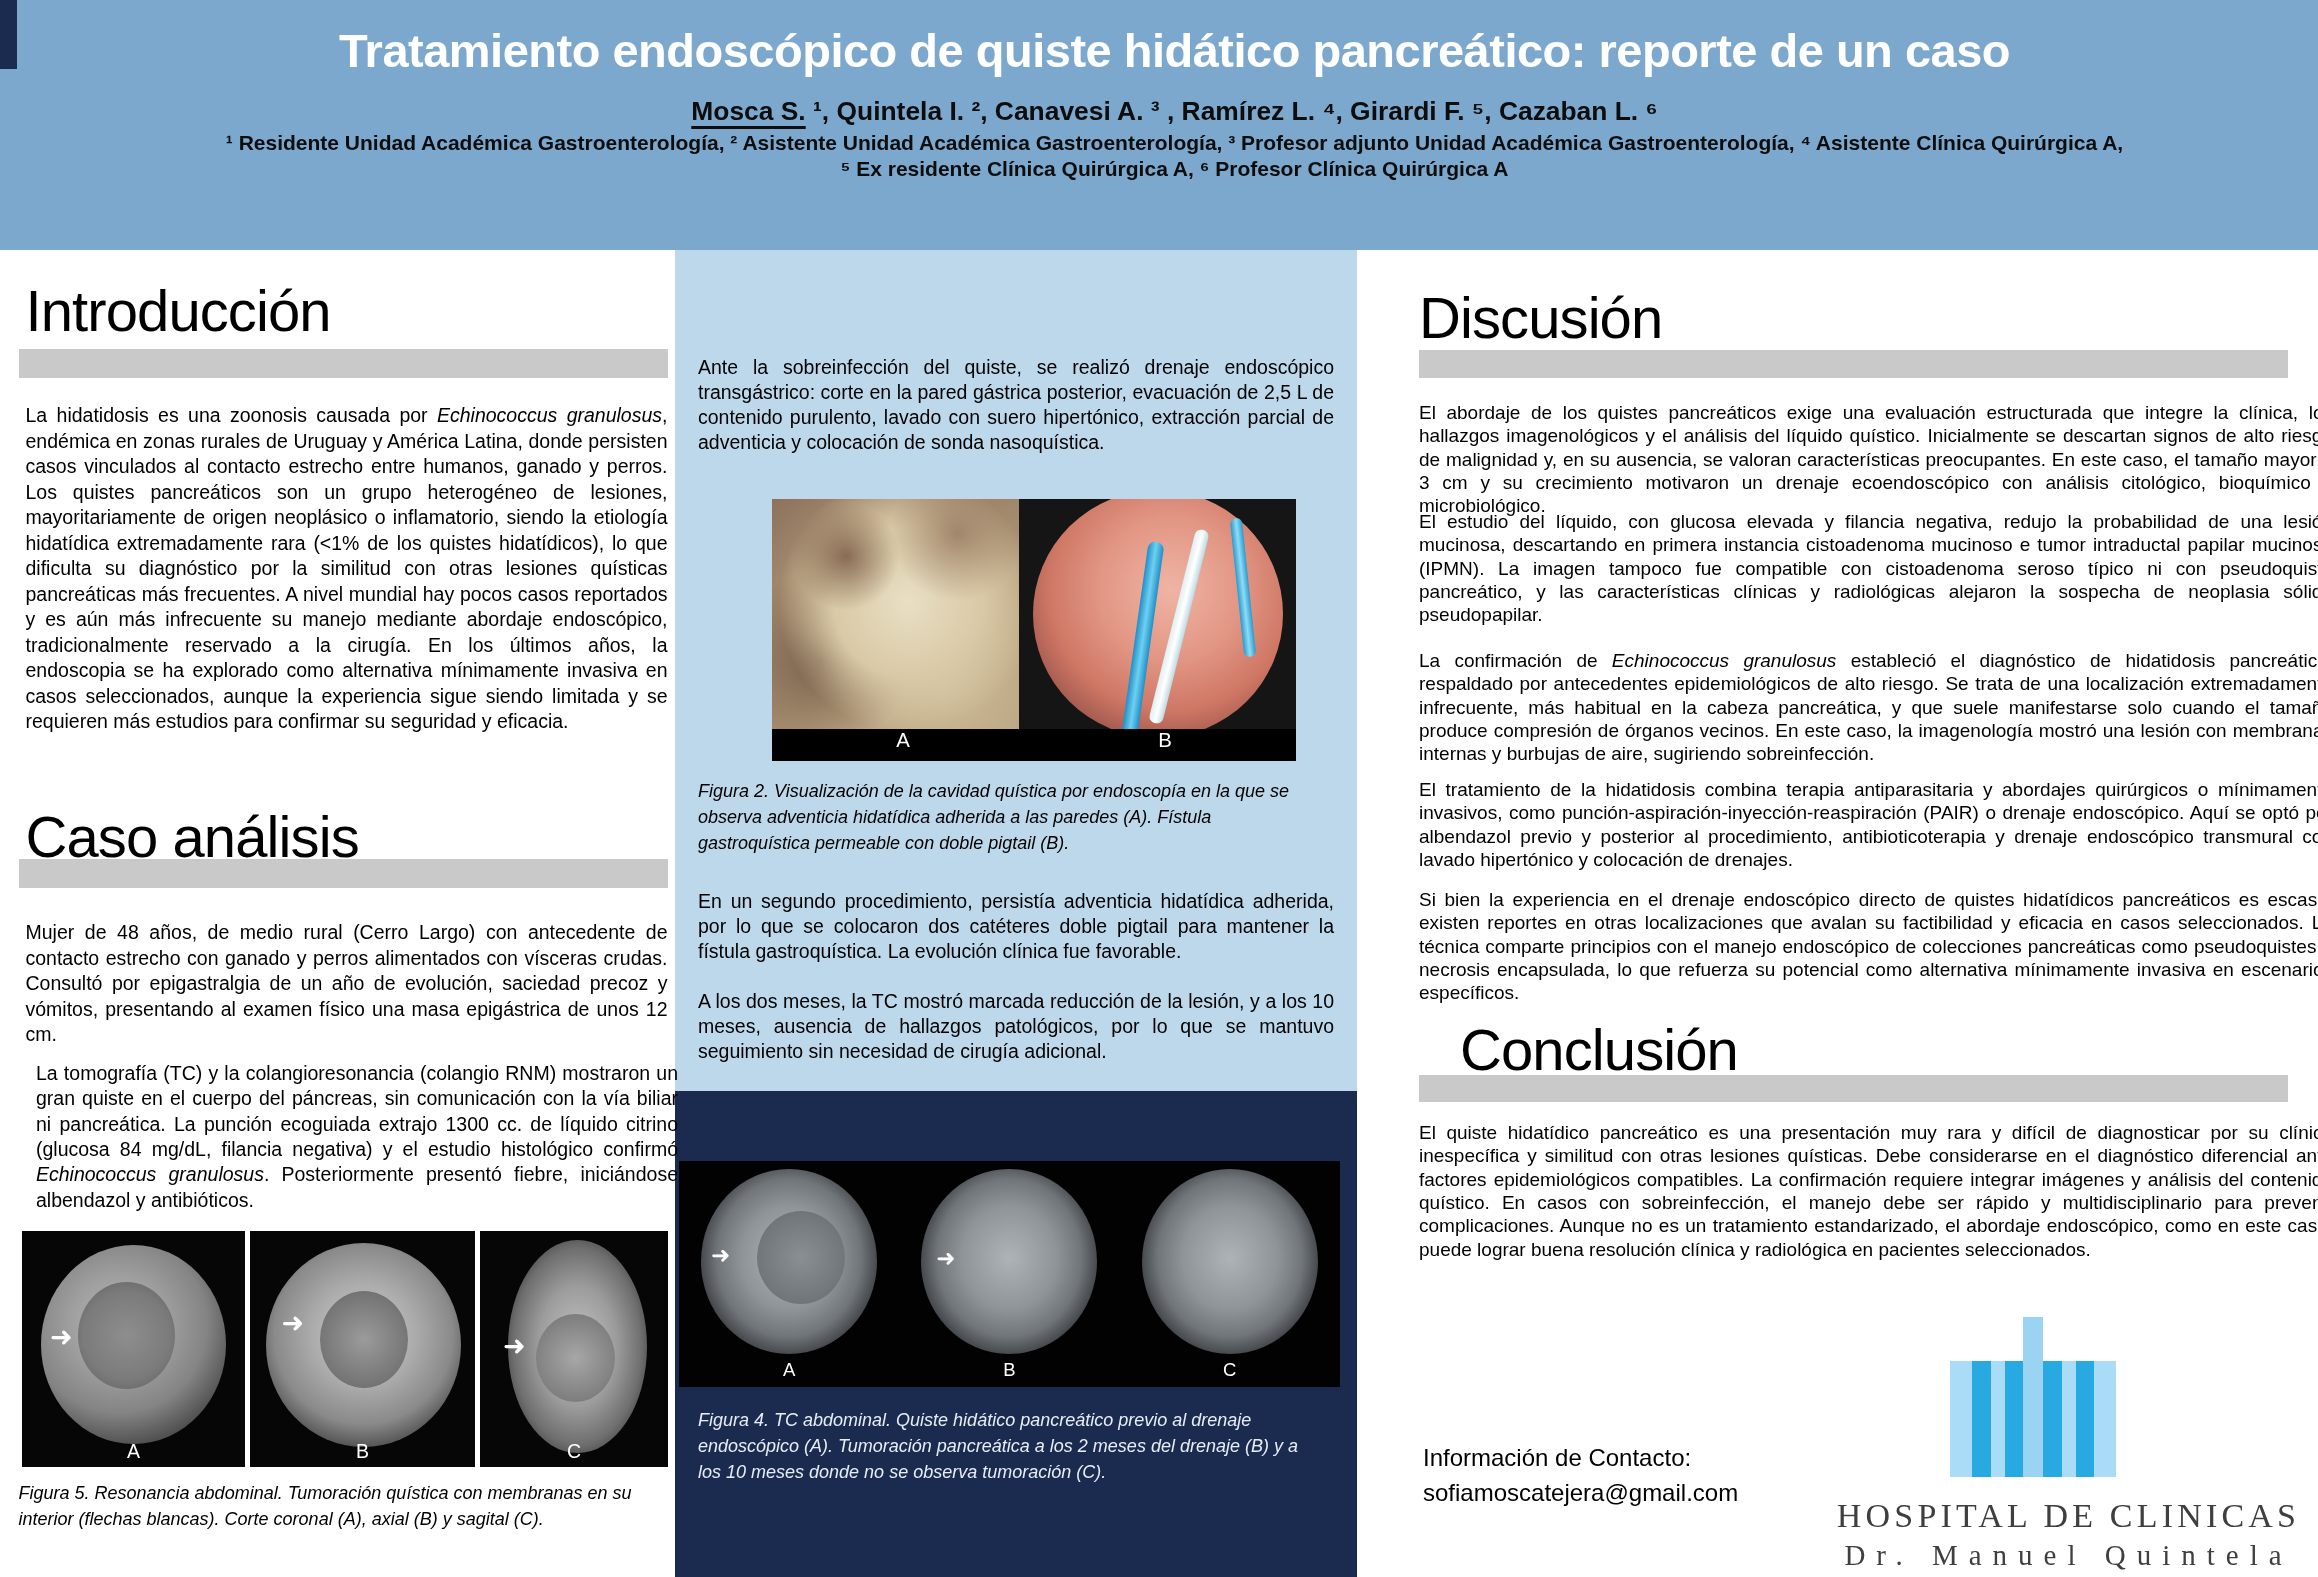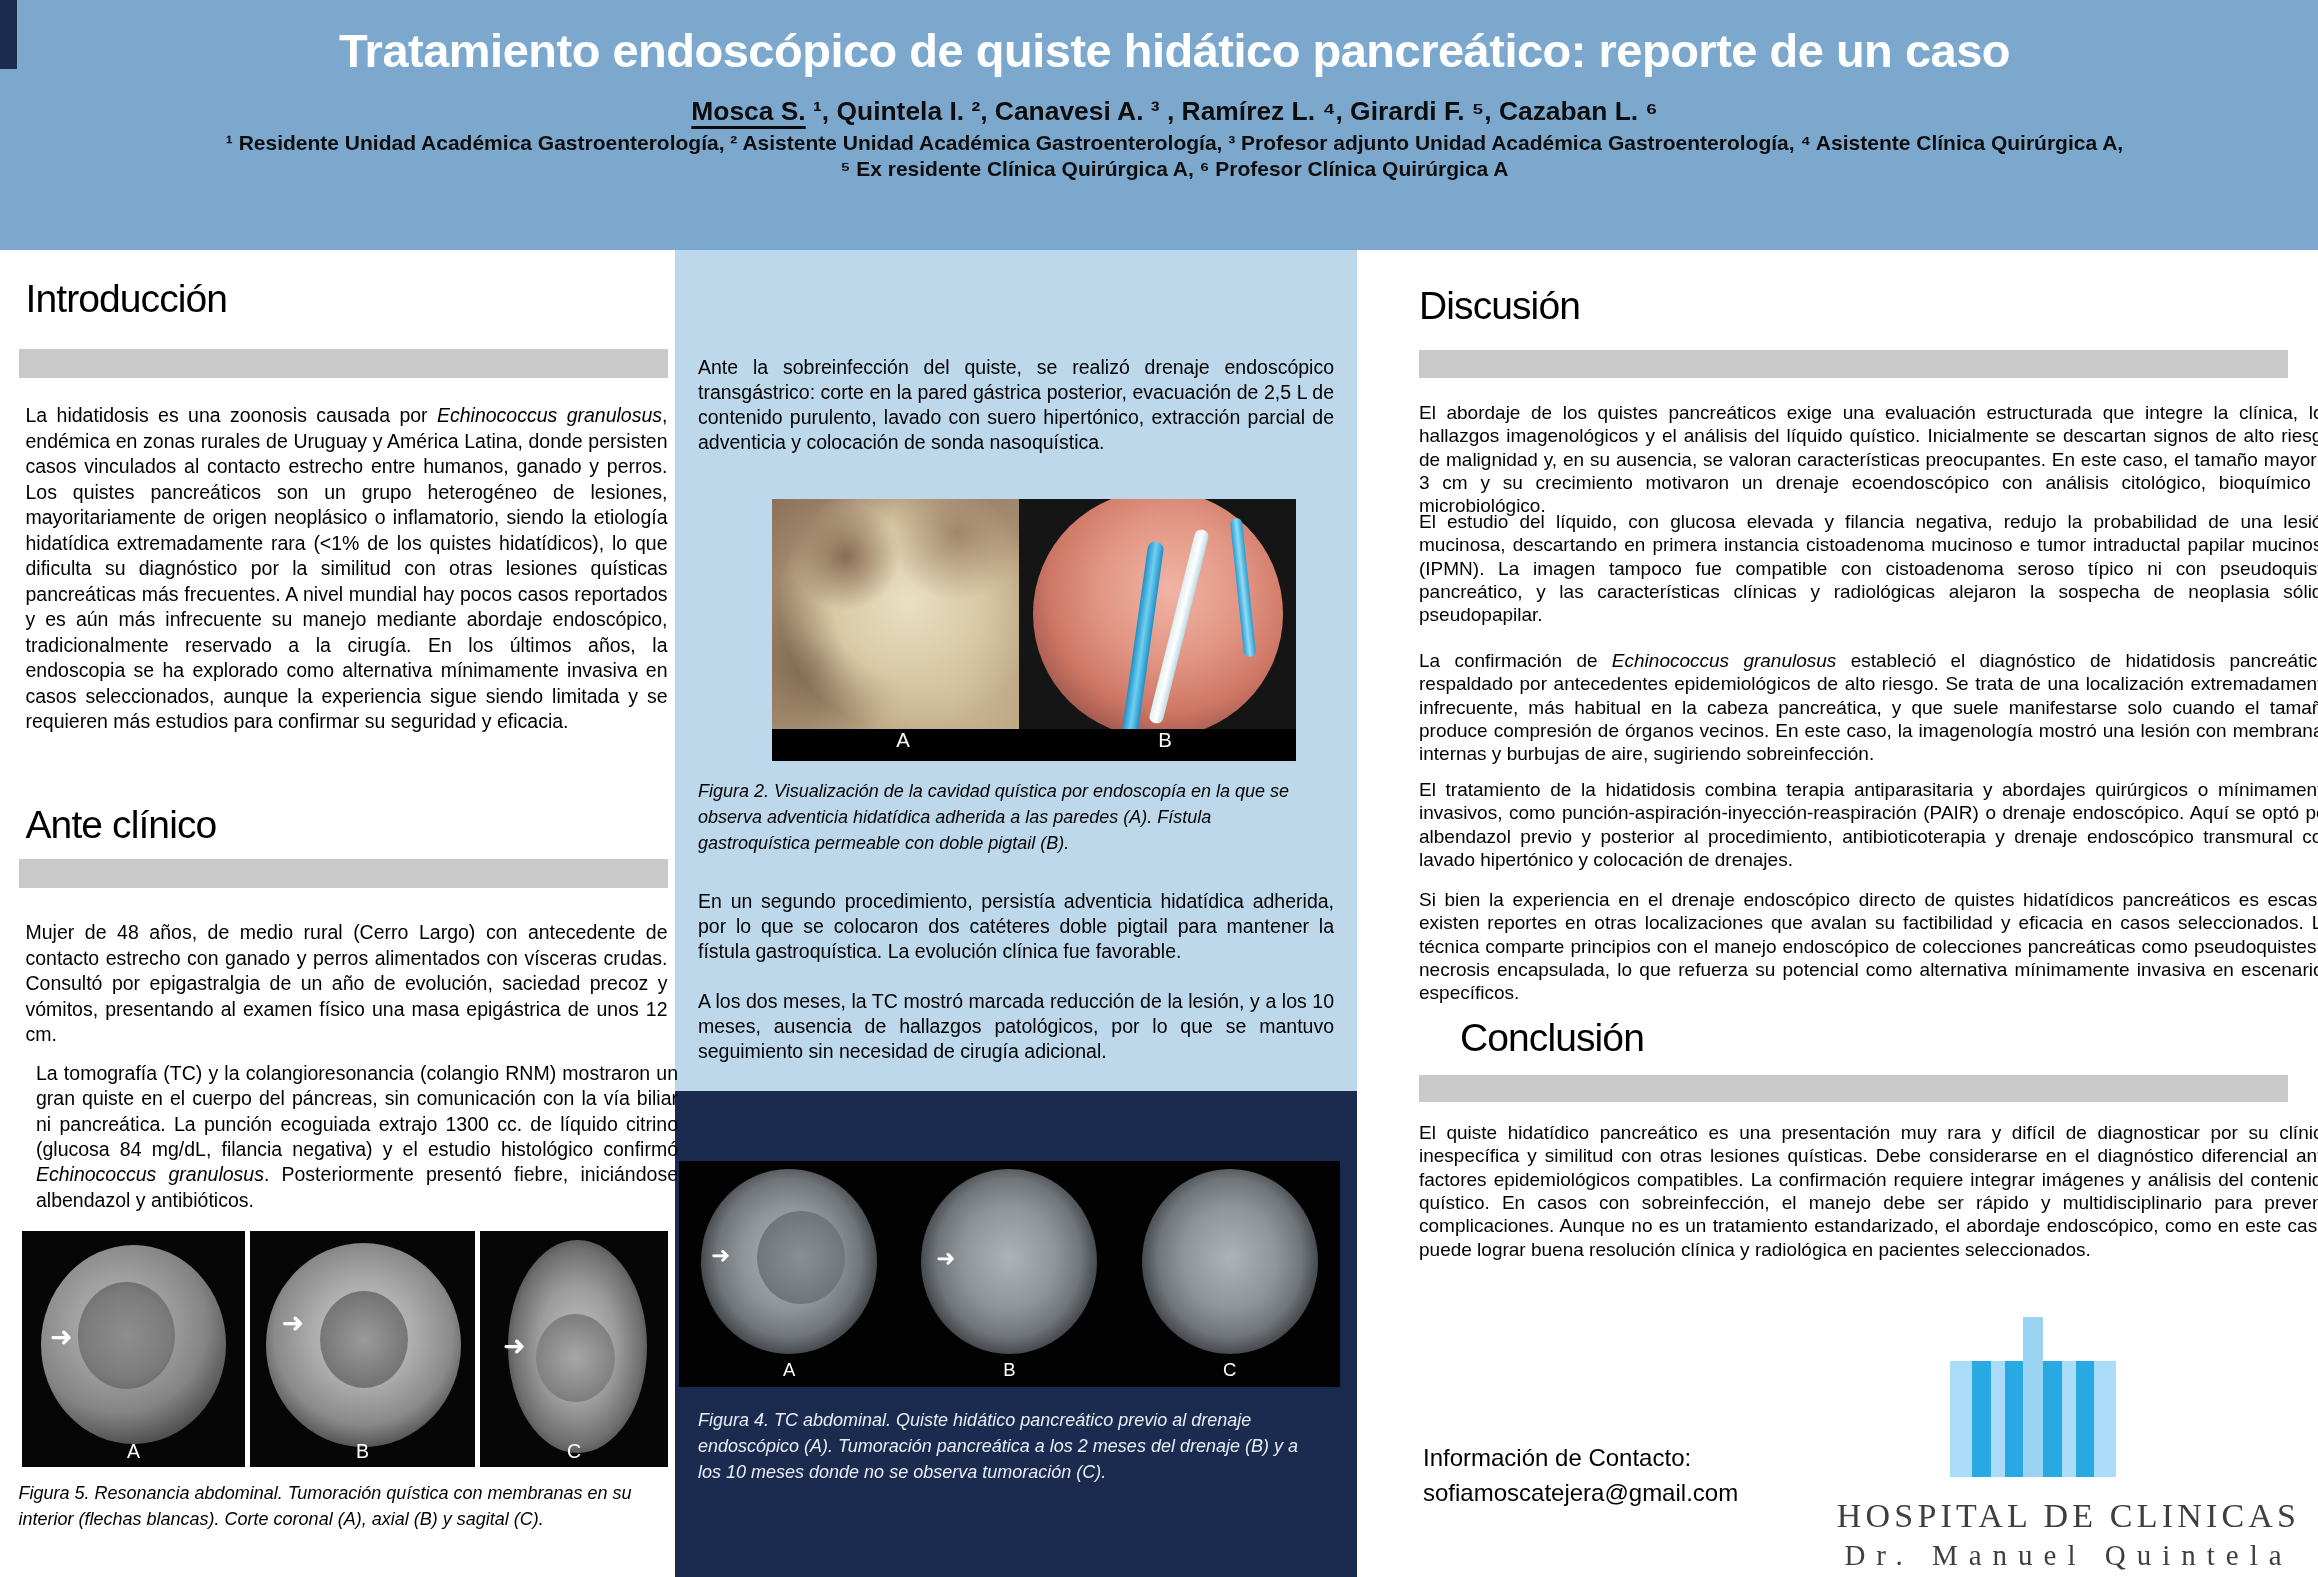--- a/index.html
+++ b/index.html
@@ -14,21 +14,21 @@
   .authors{margin-top:17.6px;font-size:26.4px;font-weight:bold;color:#0d0d0d;}
   .authors .lead{text-decoration:underline;text-decoration-thickness:2.8px;text-underline-offset:5.6px;}
   .affil{margin-top:4.6px;font-size:21px;font-weight:bold;color:#0d0d0d;}
   .affil.l2{margin-top:1.9px;}
 
   
   .mid-col{position:absolute;left:675px;top:250px;width:682px;height:841px;background:#BED8EB;}
   .mid-navy{position:absolute;left:675px;top:1091px;width:682px;height:486px;background:#1A2B4F;}
 
   
-  .sec-head{position:absolute;font-size:39px;font-weight:400;letter-spacing:-0.9px;color:#000;}
+  .sec-head{position:absolute;font-size:58px;font-weight:400;letter-spacing:-0.9px;color:#000;}
   .bar{position:absolute;background:#C9C9C9;}
   .body-p{position:absolute;font-size:19.5px;line-height:1.31;text-align:justify;}
   .caption{position:absolute;font-size:18px;font-style:italic;line-height:1.45;}
 
   
   .h-intro{left:25.5px;top:277px;}
   .bar-intro{left:18.5px;top:349px;width:649px;height:29px;}
   .p-intro{left:25.5px;top:403px;width:642px;}
   .h-caso{left:25.5px;top:803px;}
   .bar-caso{left:18.5px;top:859px;width:649px;height:29px;}
@@ -121,21 +121,21 @@
     <div class="affil l2">⁵ Ex residente Clínica Quirúrgica A, ⁶ Profesor Clínica Quirúrgica A</div>
   </div>
 
   <div class="mid-col"></div>
   <div class="mid-navy"></div>
 
   <div class="sec-head h-intro">Introducción</div>
   <div class="bar bar-intro"></div>
   <div class="body-p p-intro"><span>La hidatidosis es una zoonosis causada por </span><i>Echinococcus granulosus</i><span>, endémica en zonas rurales de Uruguay y América Latina, donde persisten casos vinculados al contacto estrecho entre humanos, ganado y perros. Los quistes pancreáticos son un grupo heterogéneo de lesiones, mayoritariamente de origen neoplásico o inflamatorio, siendo la etiología hidatídica extremadamente rara (&lt;1% de los quistes hidatídicos), lo que dificulta su diagnóstico por la similitud con otras lesiones quísticas pancreáticas más frecuentes. A nivel mundial hay pocos casos reportados y es aún más infrecuente su manejo mediante abordaje endoscópico, tradicionalmente reservado a la cirugía. En los últimos años, la endoscopia se ha explorado como alternativa mínimamente invasiva en casos seleccionados, aunque la experiencia sigue siendo limitada y se requieren más estudios para confirmar su seguridad y eficacia.</span></div>
 
-  <div class="sec-head h-caso">Ante clínico</div>
+  <div class="sec-head h-caso">Caso análisis</div>
   <div class="bar bar-caso"></div>
   <div class="body-p p-caso1">Mujer de 48 años, de medio rural (Cerro Largo) con antecedente de contacto estrecho con ganado y perros alimentados con vísceras crudas. Consultó por epigastralgia de un año de evolución, saciedad precoz y vómitos, presentando al examen físico una masa epigástrica de unos 12 cm.</div>
   <div class="body-p p-caso2"><span>La tomografía (TC) y la colangioresonancia (colangio RNM) mostraron un gran quiste en el cuerpo del páncreas, sin comunicación con la vía biliar ni pancreática. La punción ecoguiada extrajo 1300 cc. de líquido citrino (glucosa 84 mg/dL, filancia negativa) y el estudio histológico confirmó </span><i>Echinococcus granulosus</i><span>. Posteriormente presentó fiebre, iniciándose albendazol y antibióticos.</span></div>
 
   <div class="fig1">
     <div class="panel pa">
       <div class="mri mri-a"></div>
       <div class="mri-a-cyst"></div>
       <span class="fig-arrow" style="left:28px;top:93px;">➜</span>
       <div class="panel-label">A</div>

